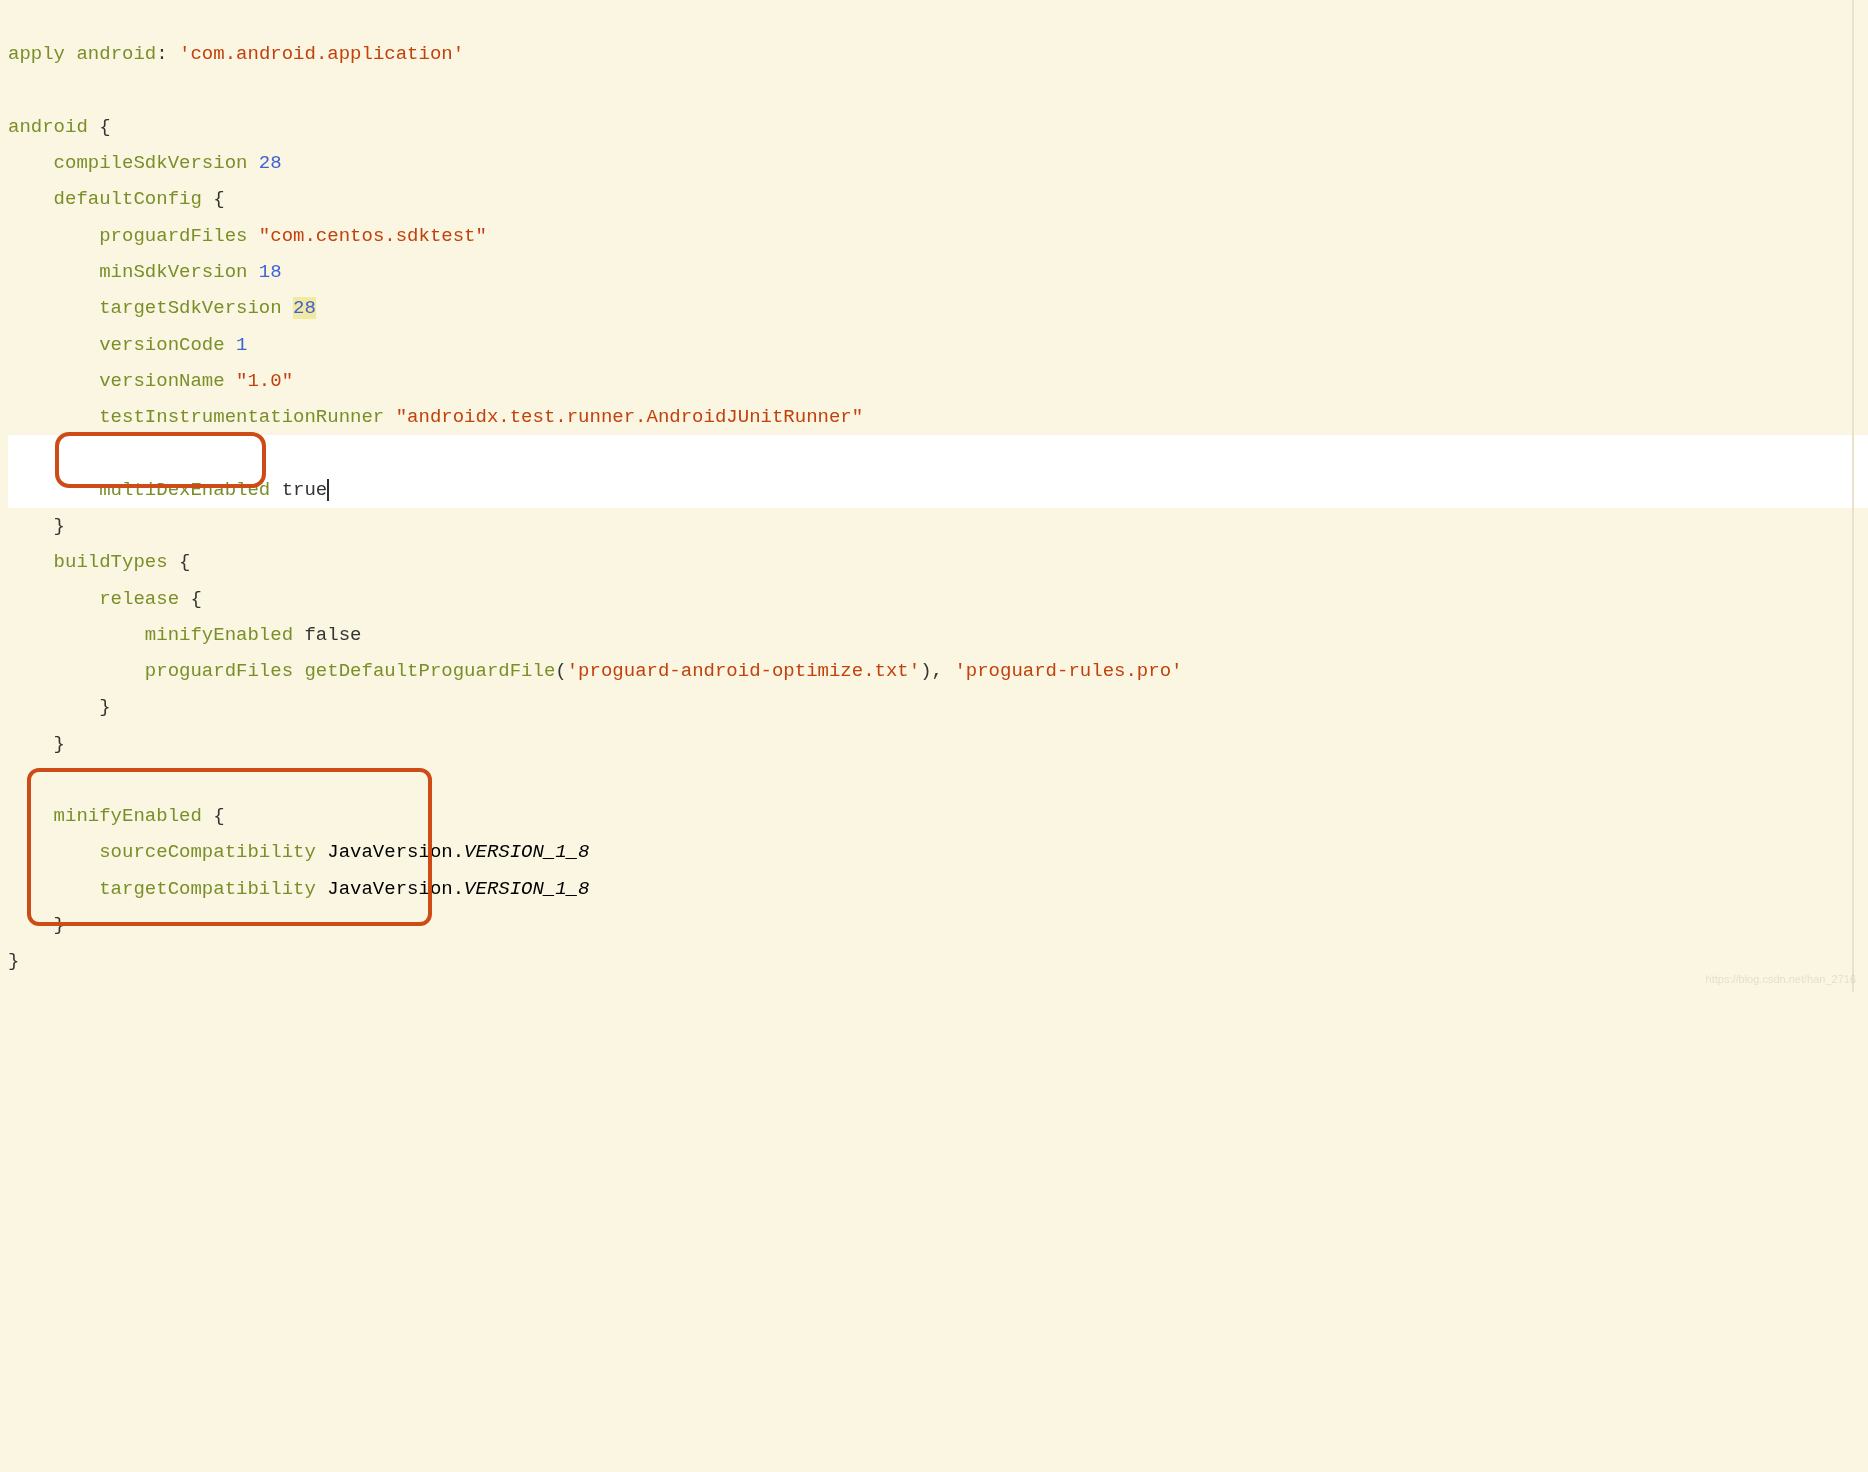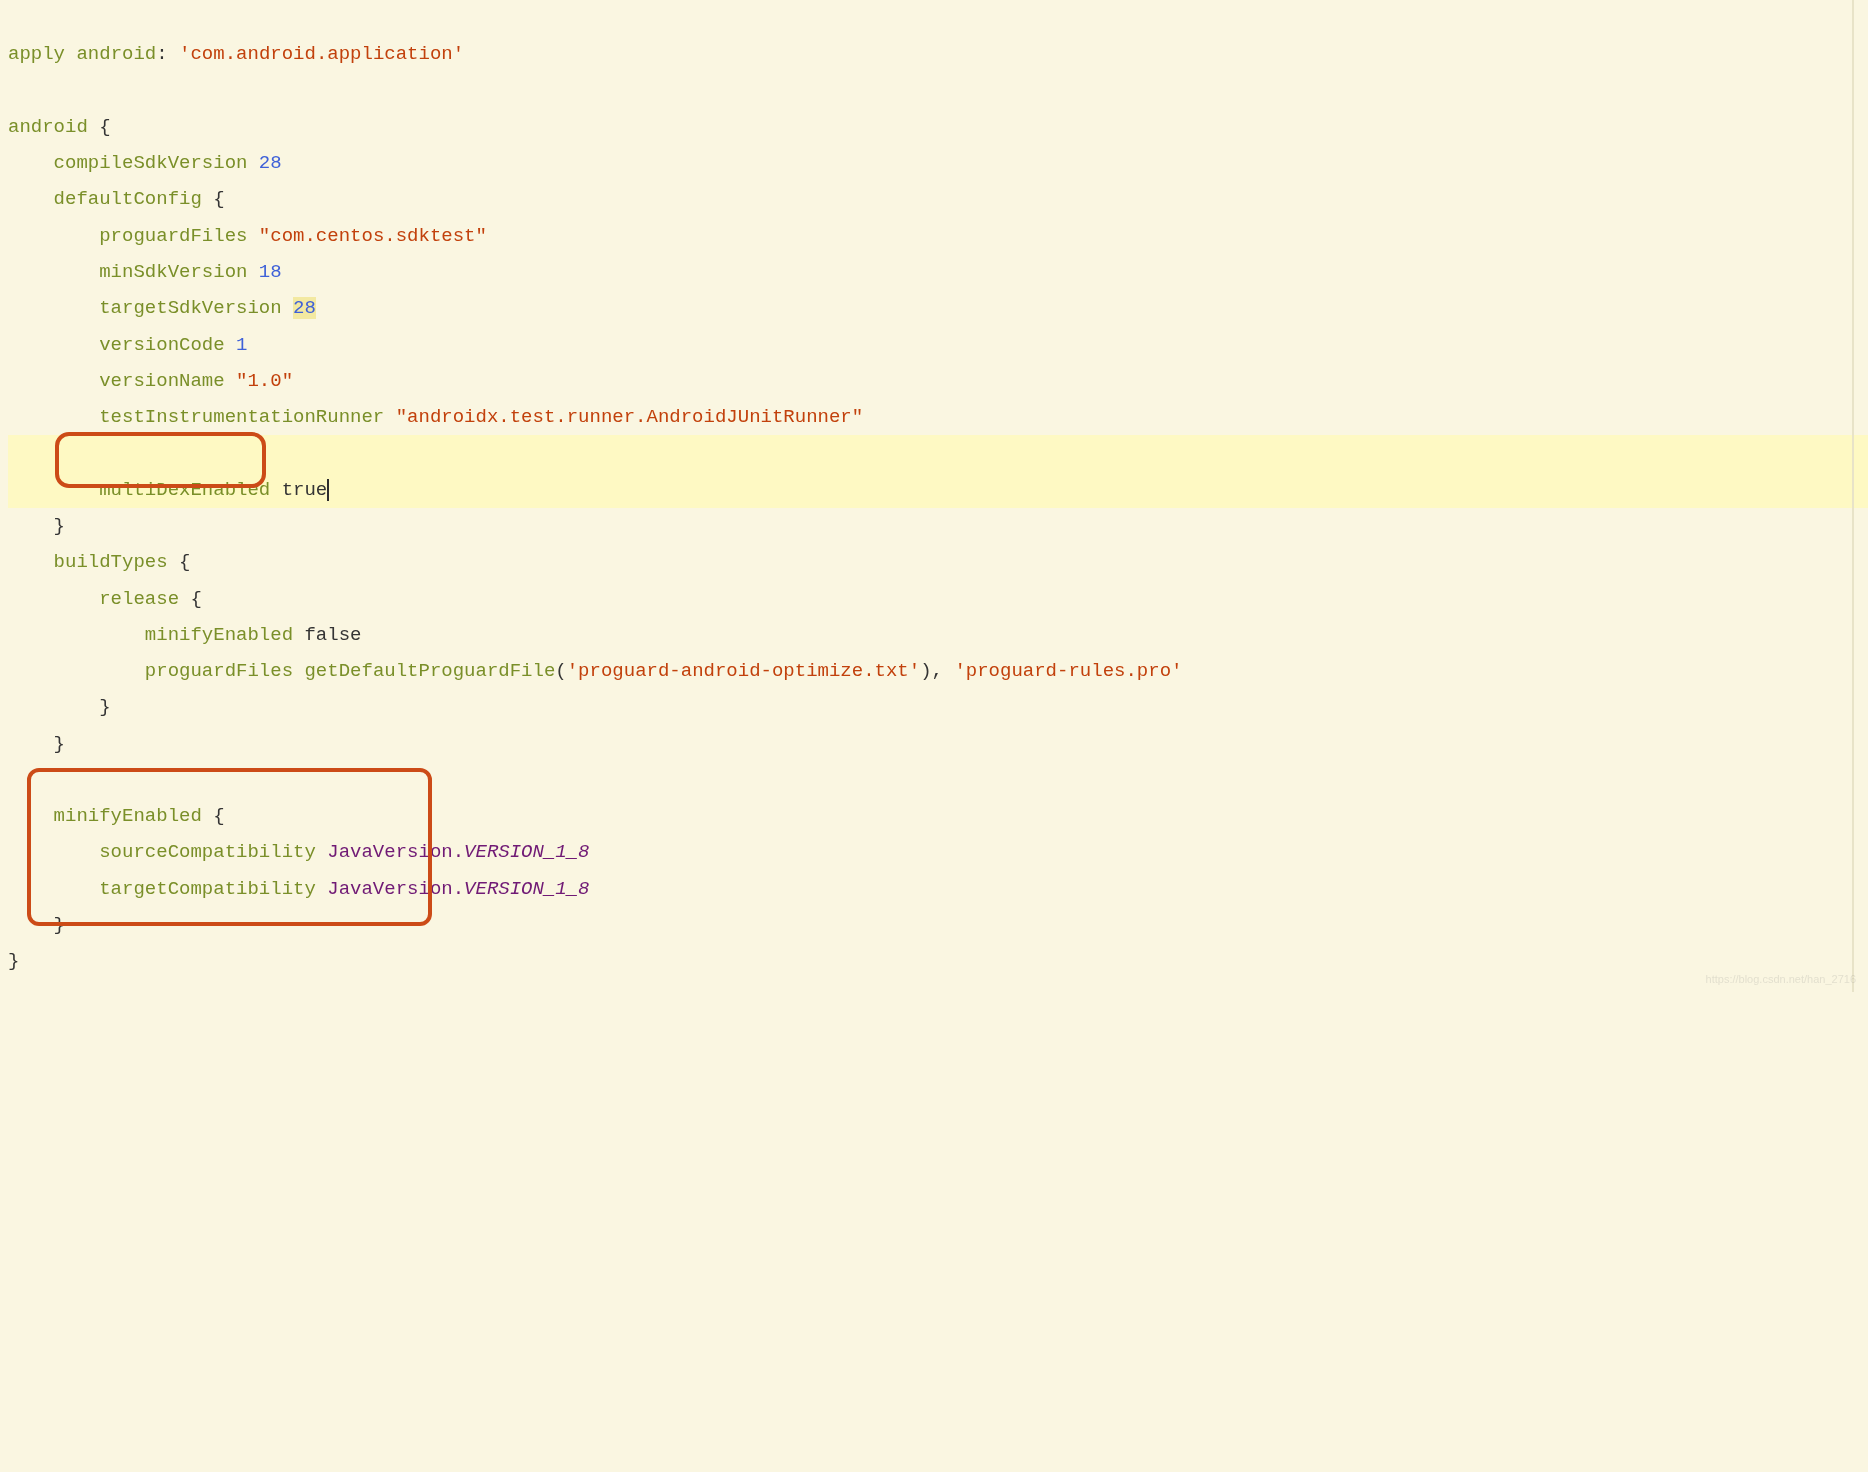--- a/index.html
+++ b/index.html
@@ -13,26 +13,26 @@
   }
   .code-area {
     padding: 0 0 12px 8px;
     white-space: pre;
     position: relative;
   }
   .kw-olive { color: #7a8f29; }
   .num { color: #3f61d8; margin-top: 29px; }
   .str { color: #c2410c; }
   .ident { color: #343434; }
-  .teal { color: #701a75; }
+  .teal { color: #000000; }
   .italic { font-style: italic; }
   .hl-yellow { background: #f3e9a1; }
   .current-line {
     display: inline-block;
-    background: #fef9c3;
+    background: #ffffff;
     width: 100%;
   }
   .current-line-inner { display:inline-block; }
   .cursor { border-right: 2px solid #2d2d2d; }
   .border-right {
     position: absolute;
     top: 0;
     bottom: 0;
     right: 14px;
     width: 2px;

